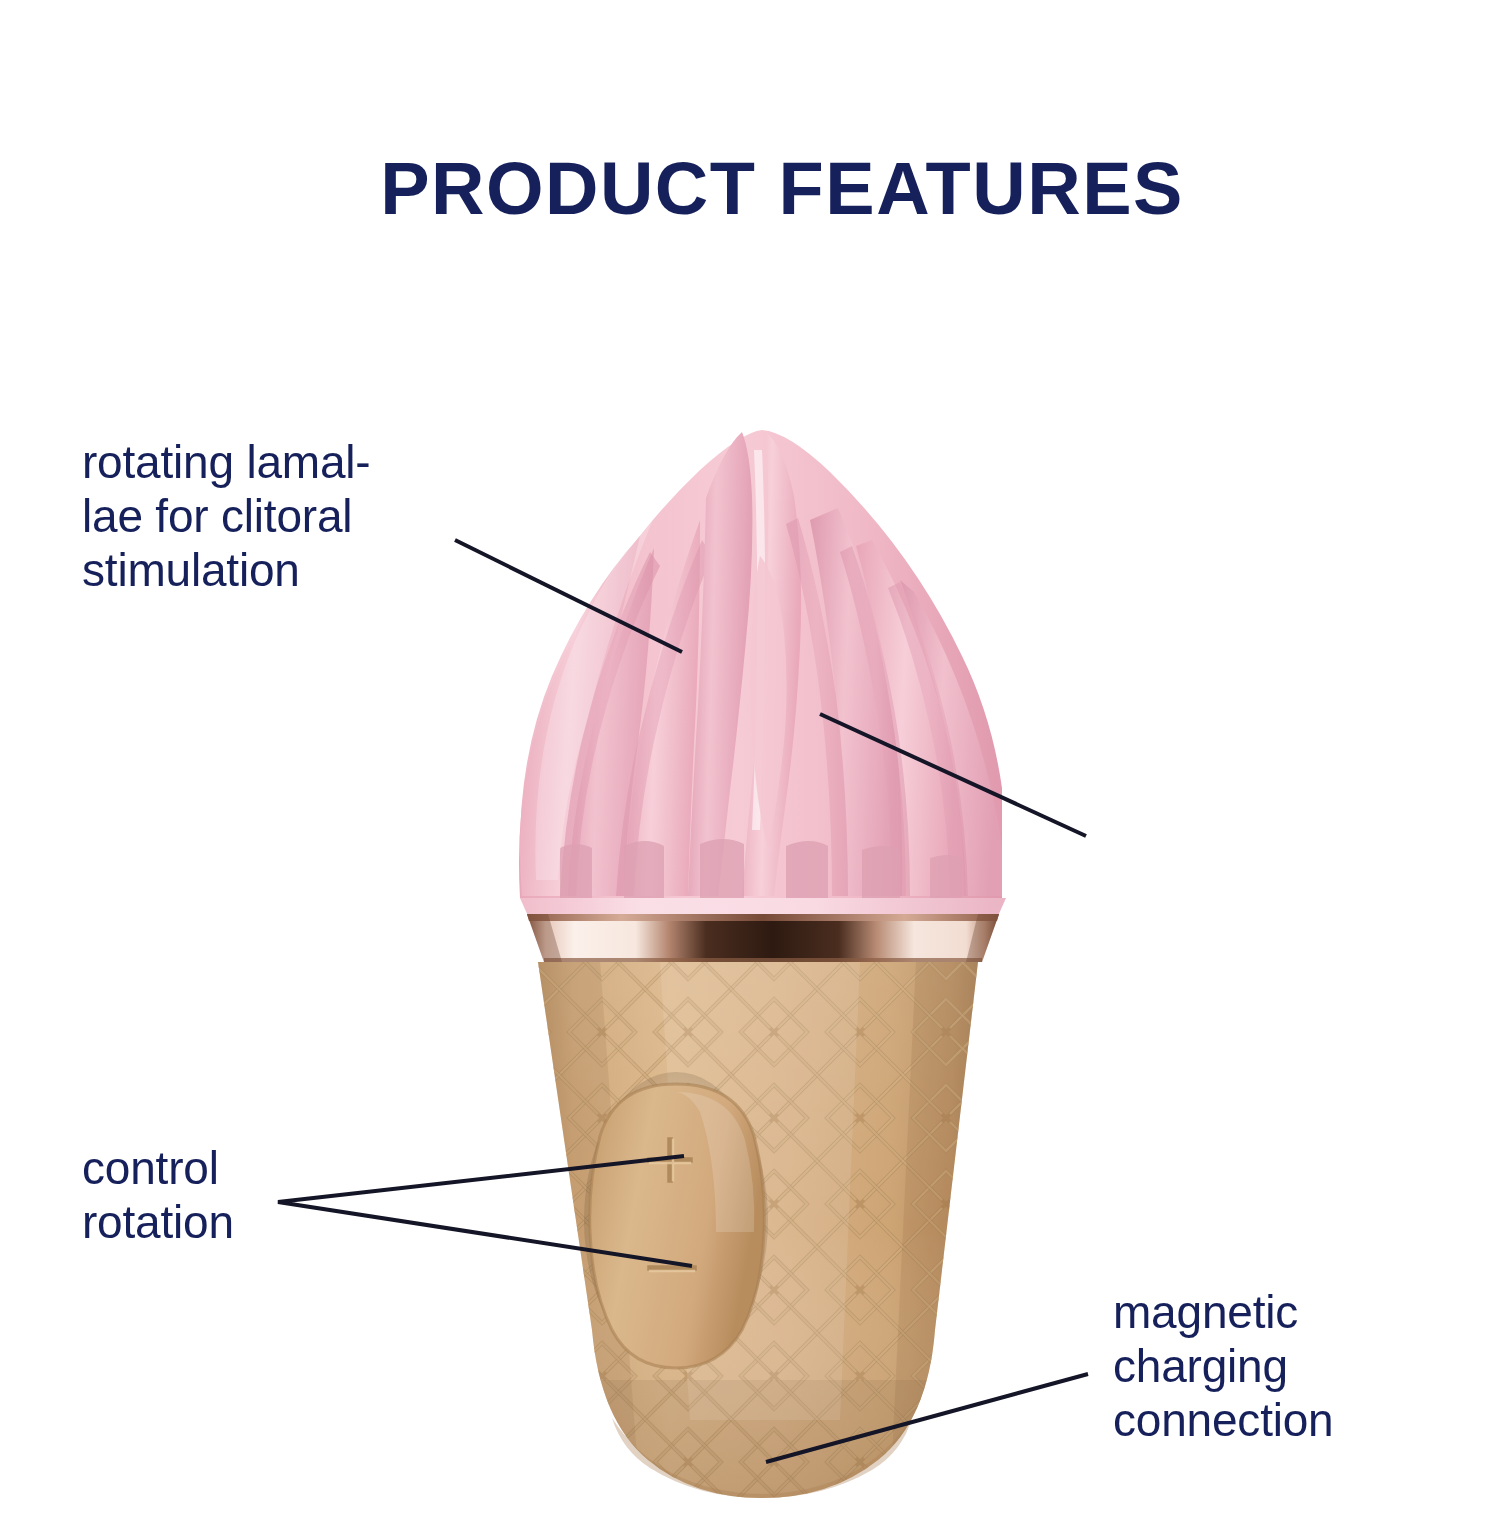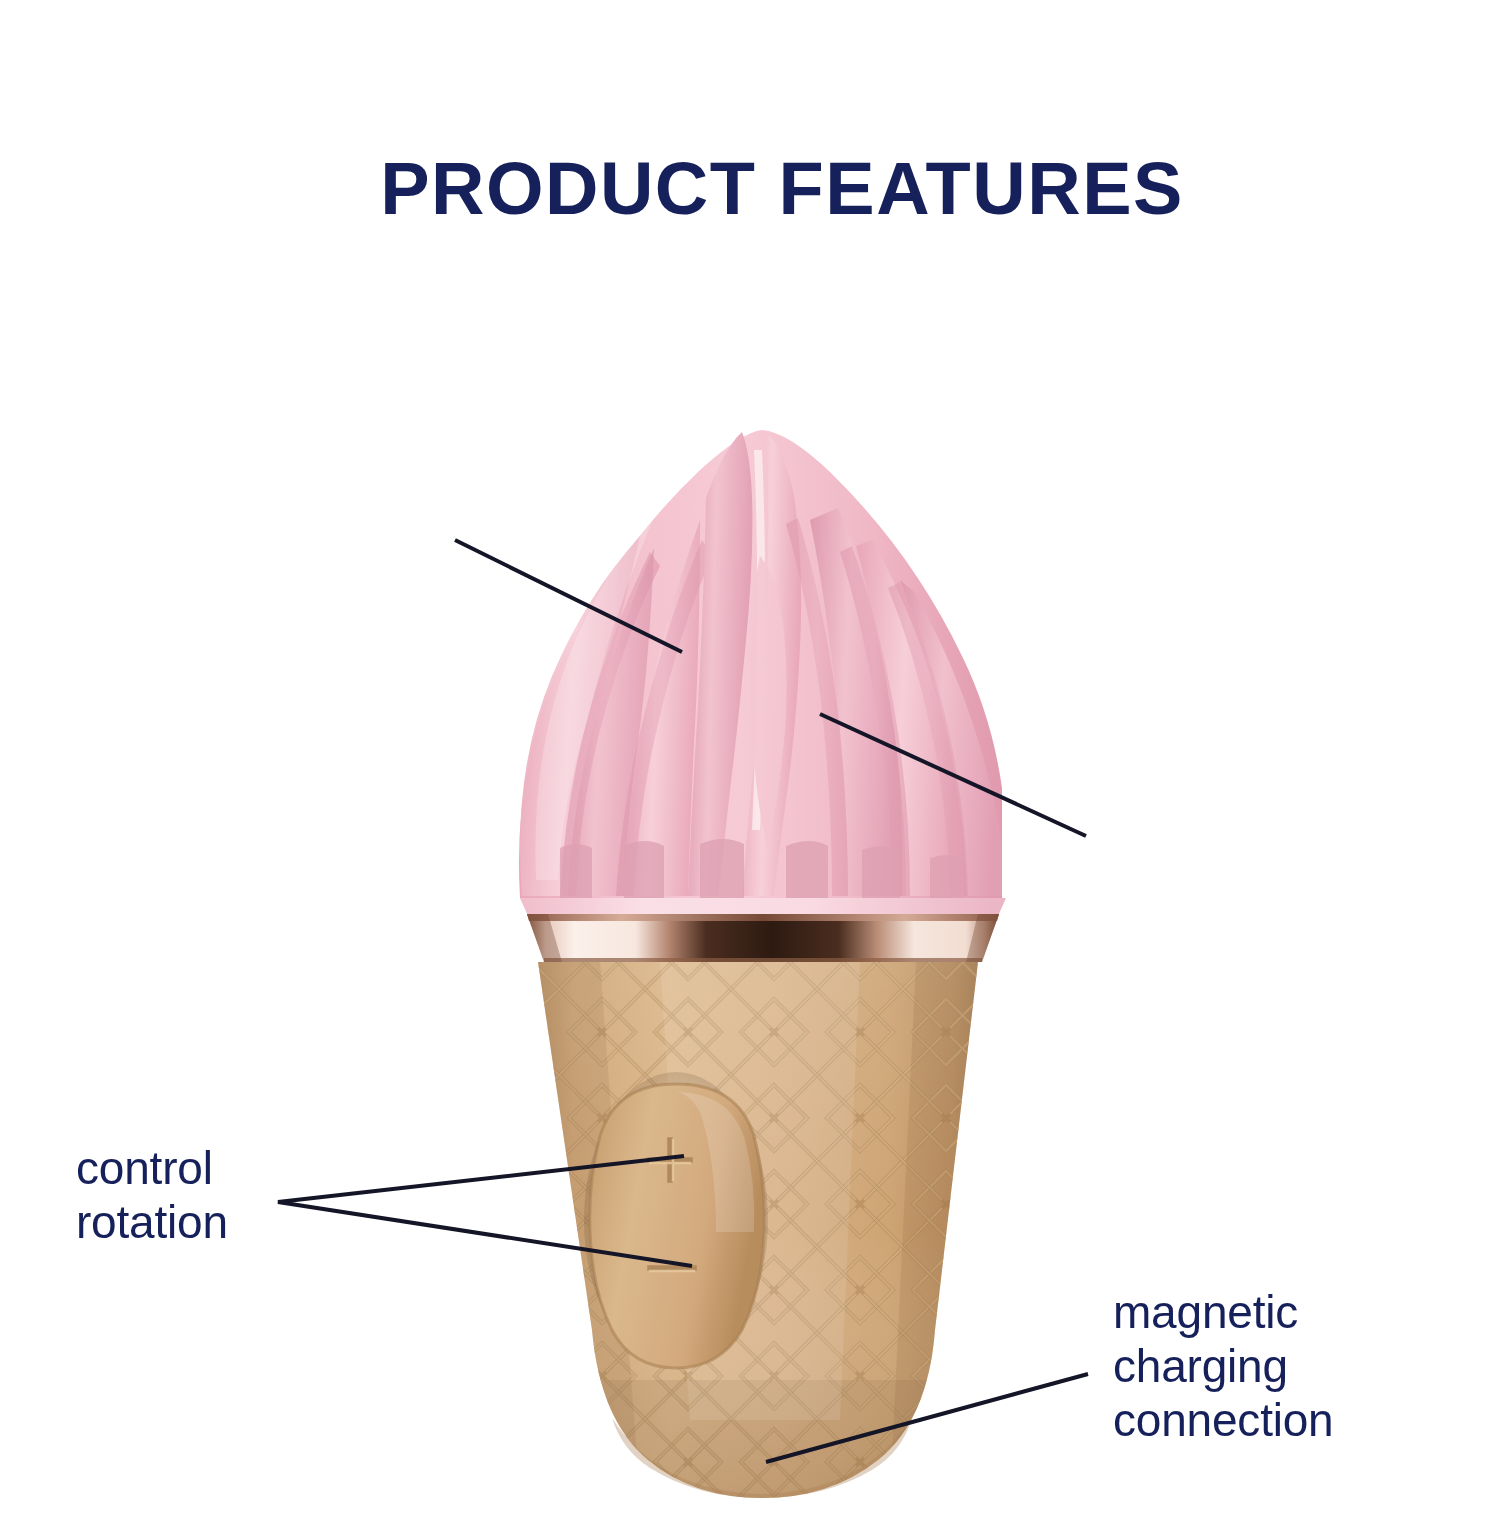--- a/index.html
+++ b/index.html
@@ -39,21 +39,21 @@
     color: #16205a;
     font-family: "Liberation Sans", sans-serif;
     font-weight: normal;
     font-size: 46px;
     line-height: 1.17;
     letter-spacing: -0.2px;
     white-space: pre-line;
   }
   #annot-lamellae { left: 82px;  top: 436px;  width: 430px; }
   #annot-silicone { left: 1110px; top: 708px;  width: 390px; }
-  #annot-control  { left: 76px;  top: 1142px; width: 330px; }
+  #annot-control  { left: 82px;  top: 1142px; width: 330px; }
   #annot-magnetic { left: 1113px; top: 1286px; width: 390px; }
 
   
   #product-svg, #leader-svg {
     position: absolute;
     left: 0;
     top: 0;
     width: 1500px;
     height: 1526px;
   }
@@ -351,20 +351,23 @@
     <g stroke="#151528" stroke-width="4" fill="none" stroke-linecap="butt">
       <line x1="455" y1="540" x2="682" y2="652"></line>
       <line x1="820" y1="714" x2="1086" y2="836"></line>
       <polyline points="684,1156 278,1202 692,1266"></polyline>
       <line x1="766" y1="1462" x2="1088" y2="1374"></line>
     </g>
   </svg>
 
   <div id="title">PRODUCT FEATURES</div>
 
+  <div class="annot" id="annot-lamellae">rotating lamal-
+lae for clitoral
+stimulation</div>
 
 
   <div class="annot" id="annot-control">control
 rotation</div>
 
   <div class="annot" id="annot-magnetic">magnetic
 charging
 connection</div>
 
 </div>

